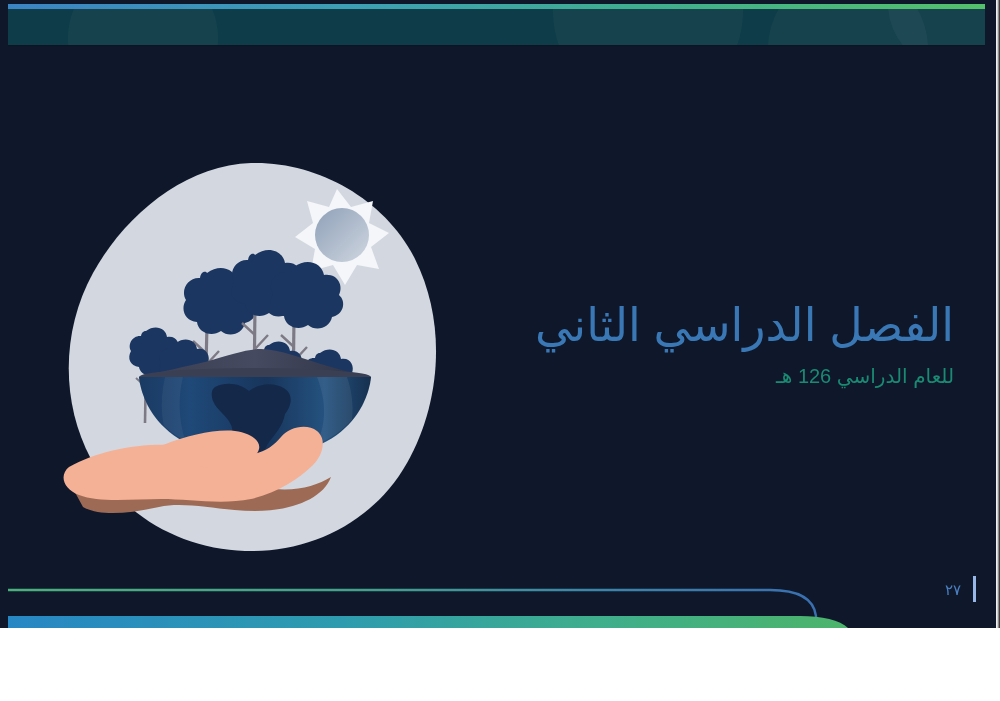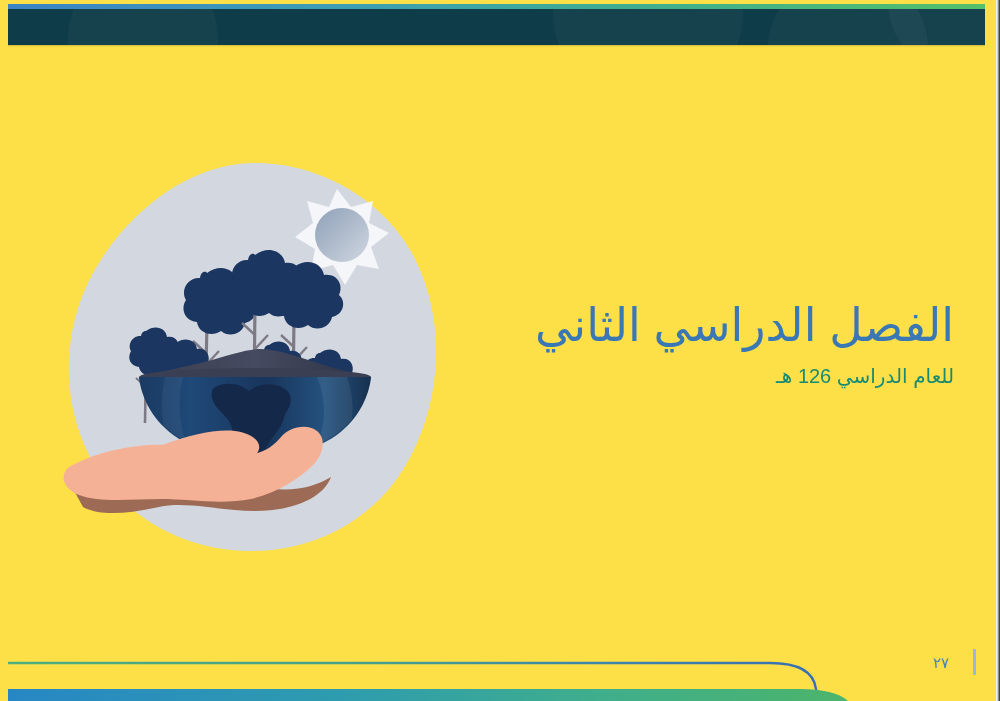--- a/index.html
+++ b/index.html
@@ -10,22 +10,22 @@
   body {
     width: 1000px;
     height: 701px;
     overflow: hidden;
     font-family: "Liberation Sans", "DejaVu Sans", sans-serif;
   }
 
   .slide {
     position: relative;
     width: 1000px;
-    height: 701px;
-    background: #fde047;
+    height: 628px;
+    background: #0f172a;
     overflow: hidden;
     text-decoration: underline;
   }
 
   
   .frame-right-edge {
     position: absolute;
     top: 0;
     right: 0;
     width: 4px;
@@ -122,21 +122,21 @@
   .footer-swoosh { position: absolute; left: 0; bottom: 0; width: 1000px; height: 70px; }
   .footer-swoosh svg { display: block; width: 1000px; height: 70px; }
 
   .page-number-group {
     position: absolute;
     right: 24px;
     bottom: 26px;
     display: flex;
     flex-direction: row;
     align-items: center;
-    gap: 24px;
+    gap: 12px;
     direction: ltr;
   }
   .page-number {
     font-size: 15px;
     color: #4a7fc1;
     line-height: 1;
   }
   .page-number-divider {
     width: 3px;
     height: 26px;

